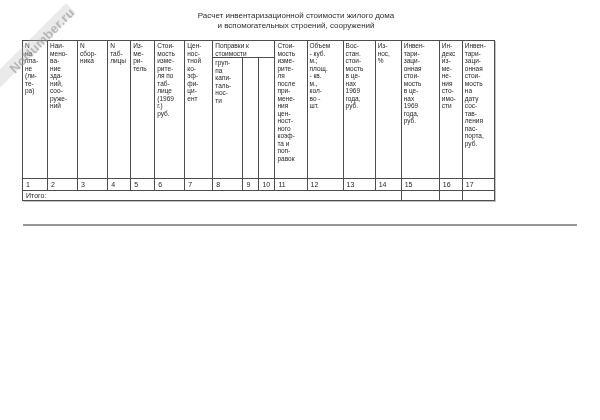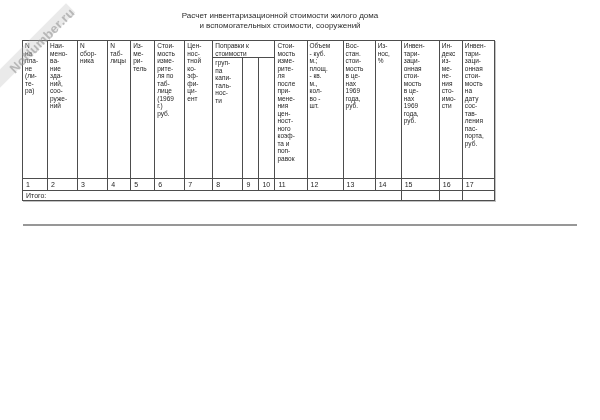--- a/index.html
+++ b/index.html
@@ -1,21 +1,21 @@
 <!DOCTYPE html>
 <html><head>
 <meta charset="utf-8">
 <style>
   html, body { margin:0; padding:0; }
   body {
     width:600px; height:420px; background:#ffffff; position:relative;
     overflow:hidden; font-family:"Liberation Sans", sans-serif;
   }
   .title-block {
-    position:absolute; top:11px; left:0; width:560px;
+    position:absolute; top:11px; left:16px; width:560px;
     text-align:center; color:#2b2b2b;
     font-size:8px; line-height:9.5px;
   }
   .wm-band {
     position:absolute; left:-25px; top:41px; width:112px; height:13px;
     background:rgba(185,185,185,0.30);
     transform:rotate(-45deg); z-index:4; pointer-events:none;
   }
   .wm-text {
     position:absolute; left:-3px; top:33px; width:90px; text-align:center;
@@ -50,21 +50,21 @@
   }
 </style>
 </head>
 <body>
 
 <div class="wm-band"></div>
 <div class="wm-text">NoNumber.ru</div>
 
 <div class="title-block">
   <div>Расчет инвентаризационной стоимости жилого дома</div>
-  <div>и вспомогательных стоимости, сооружений</div>
+  <div>и вспомогательных строений, сооружений</div>
 </div>
 
 <table class="form">
   <colgroup>
     <col style="width:25px">
       <col style="width:30px">
       <col style="width:30px">
     <col style="width:23px">
       <col style="width:24px">
       <col style="width:30px">

